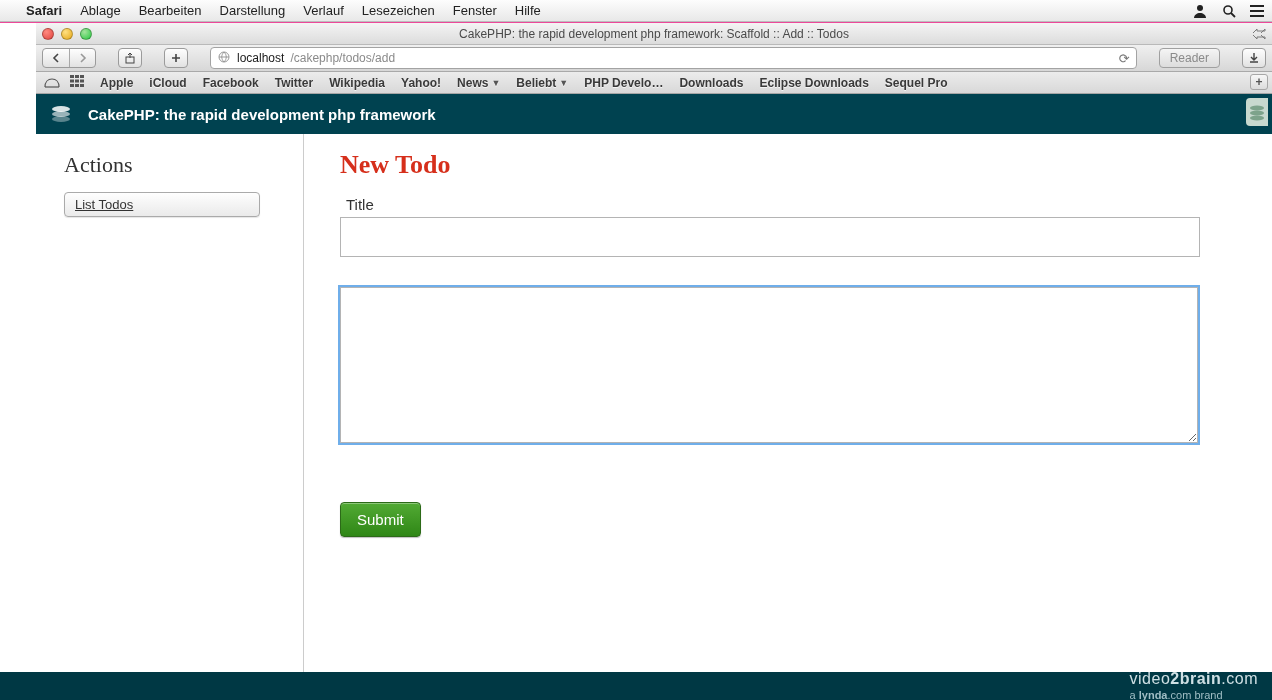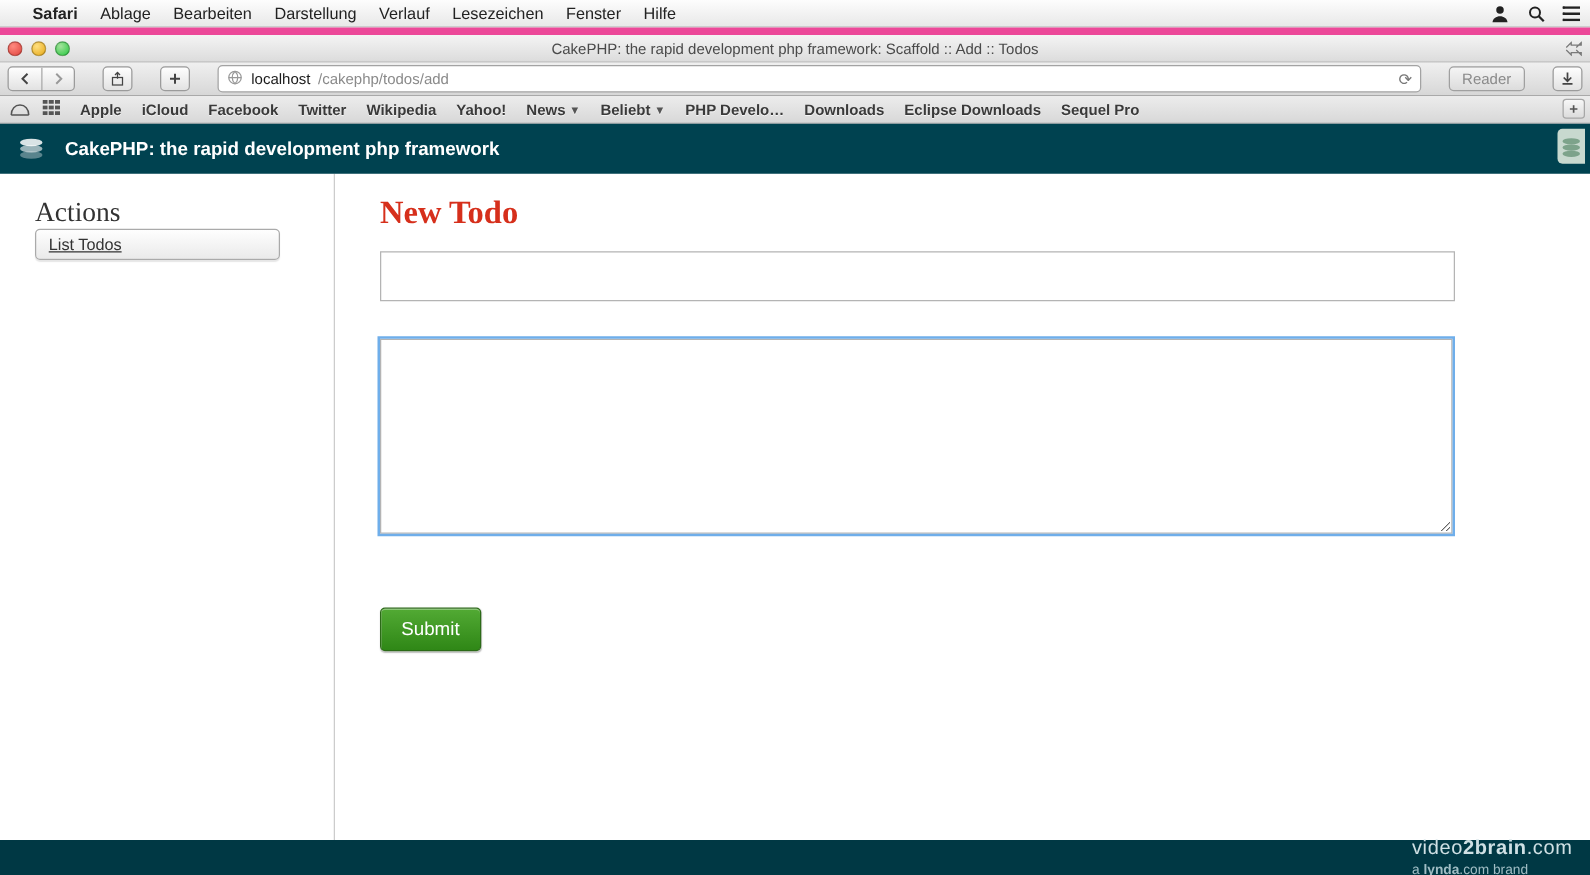--- a/index.html
+++ b/index.html
@@ -15,21 +15,21 @@
     font-size: 13px; color: #222;
     justify-content: space-between;
   }
   .mac-menubar-left { display: flex; align-items: center; gap: 18px; }
   .mac-menubar-right { display: flex; align-items: center; gap: 14px; }
   .apple-logo { font-size: 15px; line-height: 1; }
   .app-name { font-weight: bold; }
   .mac-menubar-right svg, .mac-menubar-right .mb-icon { display: block; }
 
   
-  .safari-window { border-top: 6px solid #ec4899; }
+  .safari-window { border-top: 1px solid #ec4899; padding-left: 36px; }
   .titlebar {
     height: 22px; background: linear-gradient(#f4f4f4, #dcdcdc);
     border-bottom: 1px solid #b9b9b9;
     display: flex; align-items: center; position: relative;
     padding: 0 6px;
   }
   .traffic { display: flex; gap: 7px; align-items: center; }
   .tl { width: 12px; height: 12px; border-radius: 50%; border: 1px solid rgba(0,0,0,.25); }
   .tl.red { background: radial-gradient(circle at 35% 30%, #ff8a80, #e0443e); }
   .tl.yellow { background: radial-gradient(circle at 35% 30%, #ffe082, #e6a817); }
@@ -93,21 +93,21 @@
   }
   .cake-header .stack-icon { width: 22px; height: 18px; }
   .cake-header .right-tab {
     position: absolute; right: 4px; top: 4px; width: 22px; height: 28px;
     background: #c8d9cf; border-radius: 4px 0 0 4px;
   }
 
   
   .page { display: flex; height: calc(700px - 22px - 22px - 27px - 22px - 40px - 28px); background: #fff; }
   .sidebar { width: 268px; padding: 18px 28px; border-right: 1px solid #ccc; }
-  .sidebar h3 { font-family: Georgia, 'Times New Roman', serif; font-size: 22px; color: #333; font-weight: normal; }
+  .sidebar h3 { font-family: Georgia, 'Times New Roman', serif; font-size: 22px; color: #333; font-weight: normal; margin-bottom: 14px; }
   .action-btn {
     display: block; width: 196px; text-align: left;
     border: 1px solid #aaa; border-radius: 4px;
     background: linear-gradient(#fefefe, #eaeaea);
     padding: 4px 10px; font-size: 13px; color: #333;
     box-shadow: 0 1px 1px rgba(0,0,0,.1);
   }
   .main { flex: 1; padding: 16px 40px 20px 36px; }
   .main h2 { color: #d62f1b; font-family: Georgia, 'Times New Roman', serif; font-size: 26px; font-weight: bold; margin-bottom: 16px; }
   .field-label { font-size: 15px; color: #333; margin: 8px 0 4px 6px; }
@@ -324,20 +324,21 @@
   </div>
 
   <div class="page">
     <div class="sidebar">
       <h3>Actions</h3>
       <a href="#" class="action-btn">List Todos</a>
     </div>
     <div class="main">
       <h2>New Todo</h2>
 
+      <div class="field-label">Title</div>
       <input class="txt" type="text" value="" style="">
 
       <div class="spacer-notes"></div>
 
       <textarea class="txa" style=""></textarea>
 
       <div><button class="submit">Submit</button></div>
     </div>
   </div>
 </div>

